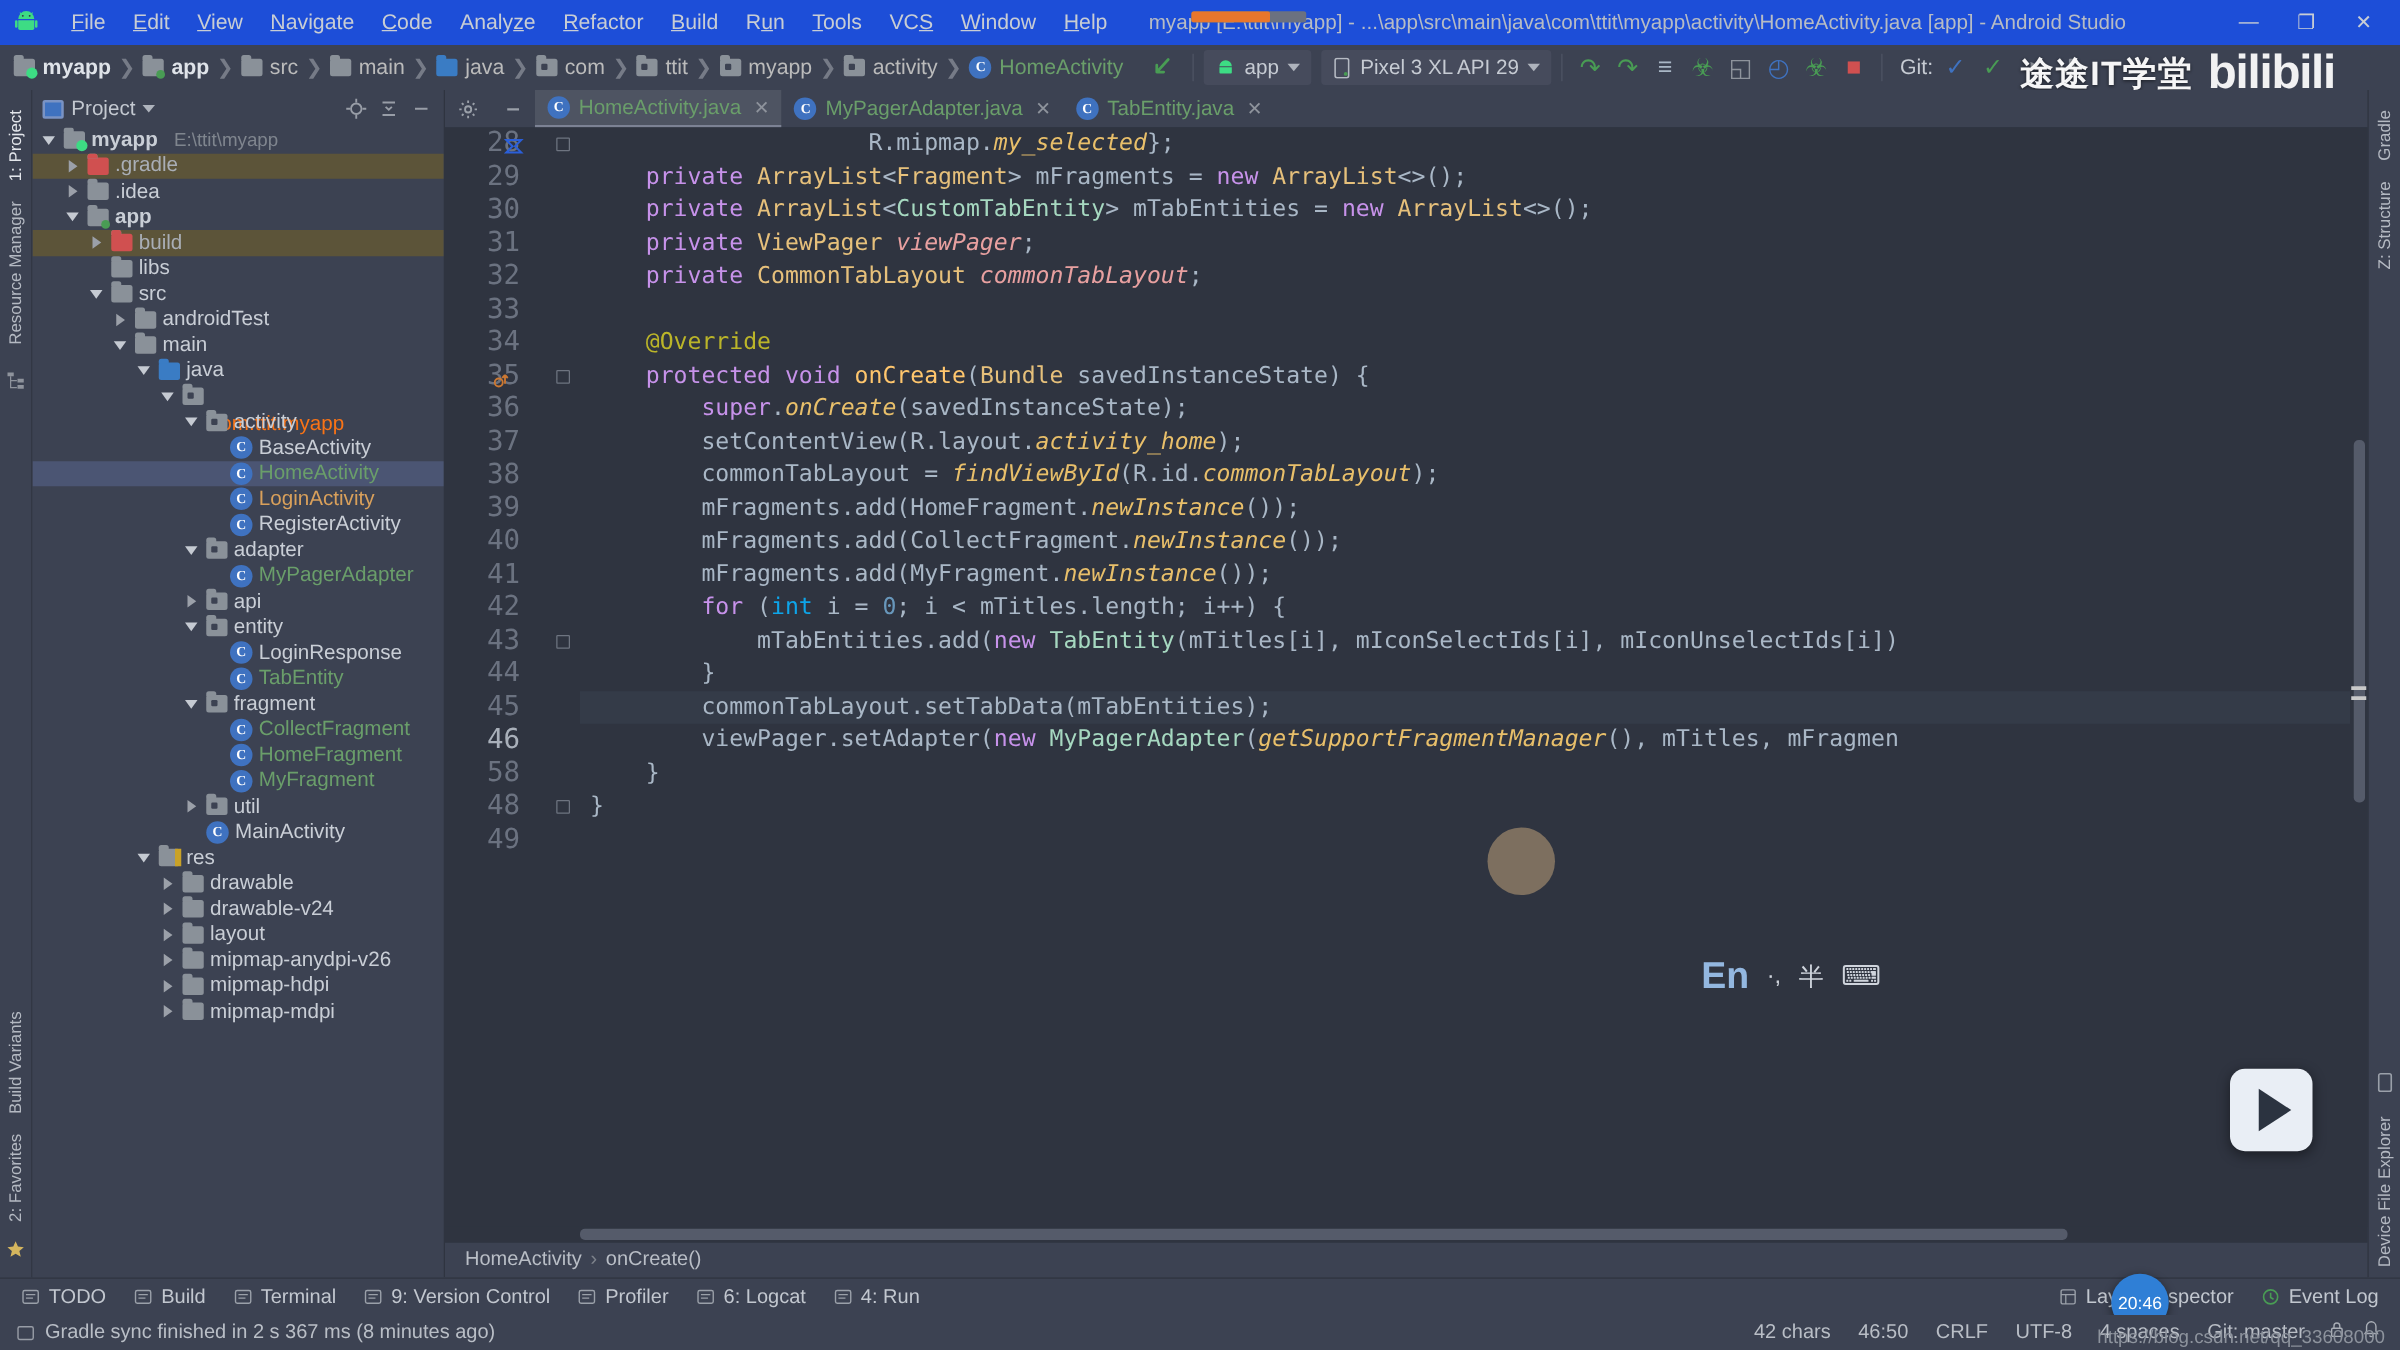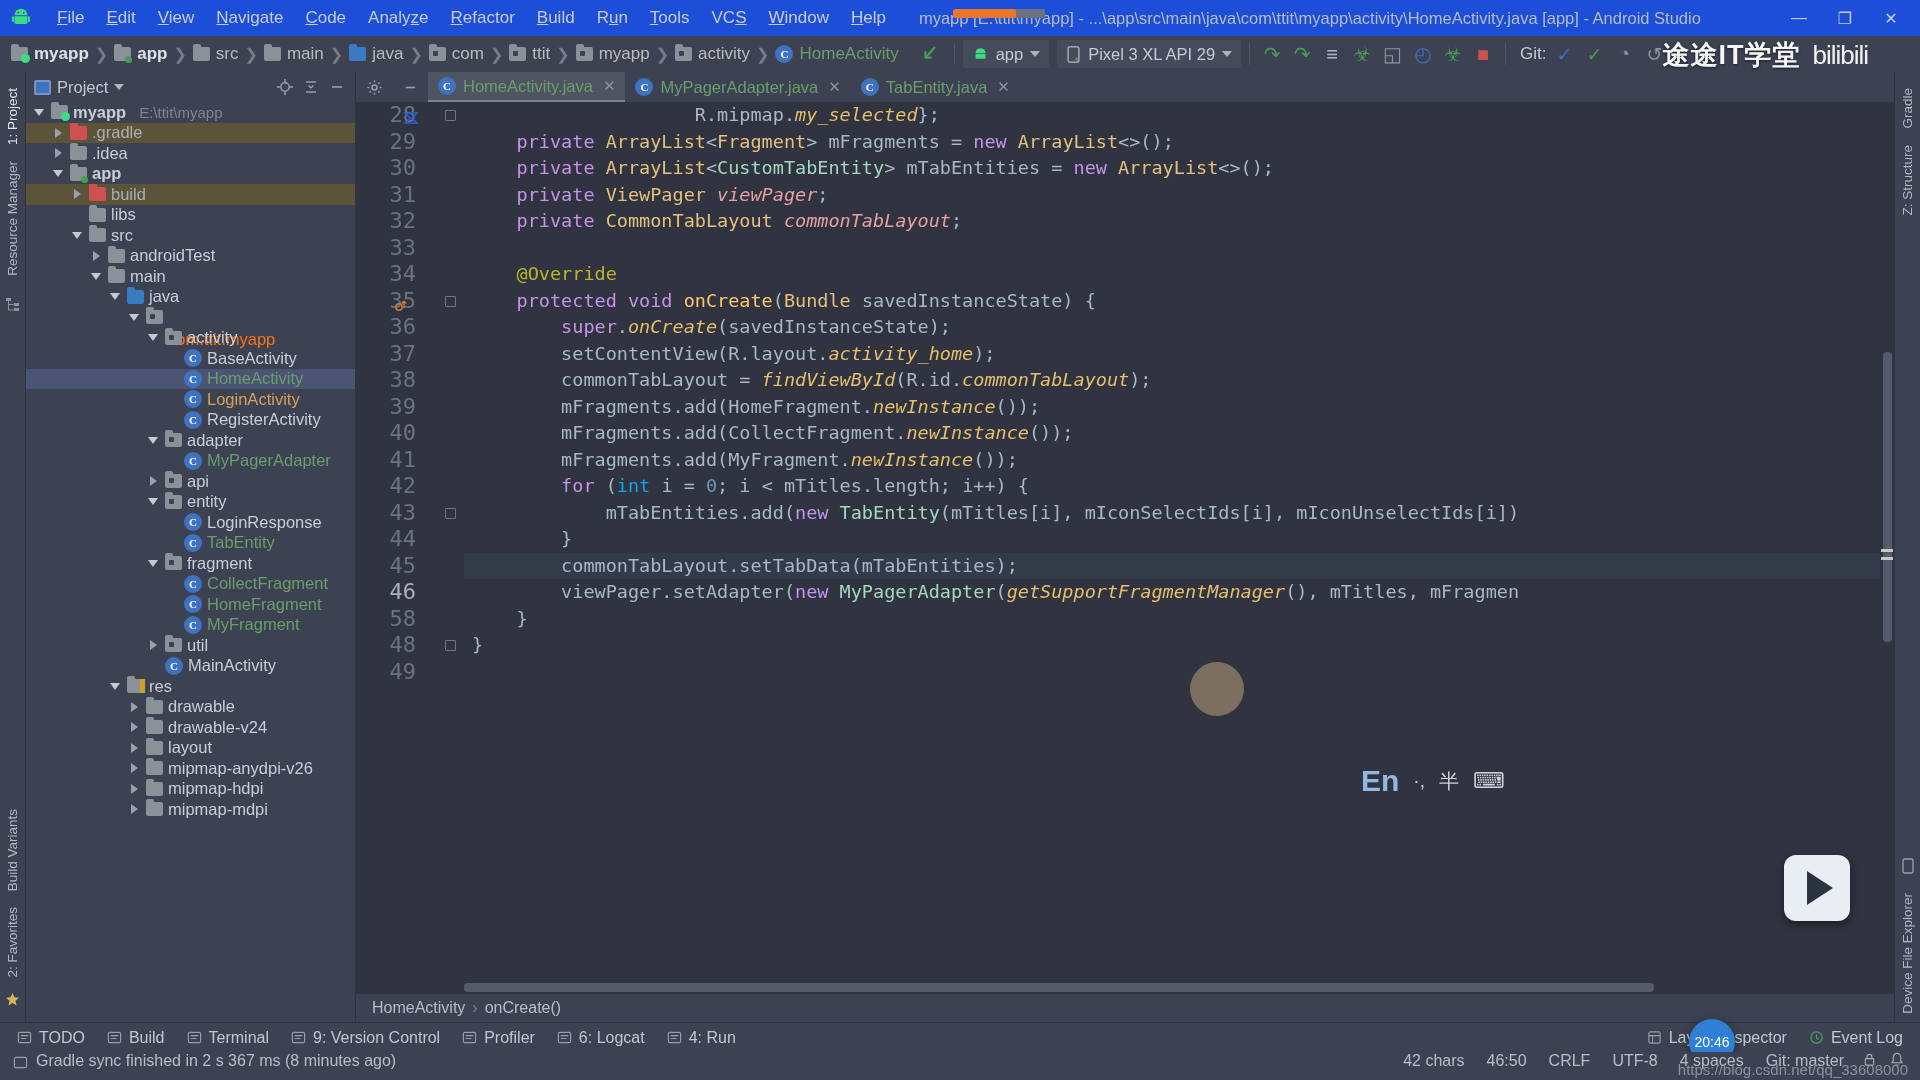--- a/index.html
+++ b/index.html
@@ -94,21 +94,21 @@
     font-size: 16.5px; color: #c6cbd3; white-space: nowrap;
   }
   .caret { width: 0; height: 0; border-left: 5px solid transparent; border-right: 5px solid transparent; border-top: 6px solid #aeb3bc;}
   .git-label { font-size: 17px; color: #c6cbd3; margin-left: 6px; margin-right: 4px;}
   .watermark {
     position: absolute; right: 52px; top: 1px; display:flex; align-items:center; gap:12px;
     pointer-events: none;
   }
   .wm-cn { font-size: 27px; color: #ffffff; font-weight: bold; letter-spacing: 1px;
            text-shadow: 0 1px 3px rgba(0,0,0,.6); opacity: .95;}
-  .wm-bili { font-size: 26px; font-weight: normal; color: #ffffff; opacity:.93; letter-spacing:-1px;}
+  .wm-bili { font-size: 38px; font-weight: bold; color: #ffffff; opacity:.93; letter-spacing:-1px;}
 
   
   .body { flex: 1 1 auto; display: flex; min-height: 0; position: relative;}
 
   
   .lstrip {
     width: 26px; flex: 0 0 26px; background: #3c4252;
     display: flex; flex-direction: column; align-items: center;
     padding-top: 8px; border-right: 1px solid #2f3440;
   }
@@ -219,21 +219,21 @@
     padding: 0 6px; gap: 0px; border-top: 1px solid #2f3440; position: relative;
   }
   .bb {
     display:flex; align-items:center; gap: 6px; padding: 3px 11px;
     font-size: 16px; color: #c2c7cf; white-space: nowrap; cursor:default;
   }
   .botbar .sp { flex: 1 1 auto; }
 
   
   .status {
-    height: 28px; flex: 0 0 28px; background: #3c4252; display: flex; align-items: flex-start;
+    height: 28px; flex: 0 0 28px; background: #3c4252; display: flex; align-items: center;
     padding: 0 10px; font-size: 16px; color: #b9bec6; gap: 0px; position: relative;
   }
   .status .sp { flex: 1 1 auto; }
   .st { padding: 0 11px; white-space: nowrap; }
 
   
   .cursor-blob {
     position: absolute; width: 54px; height: 54px; border-radius: 50%;
     background: rgba(190,160,120,.55); pointer-events: none;
   }

